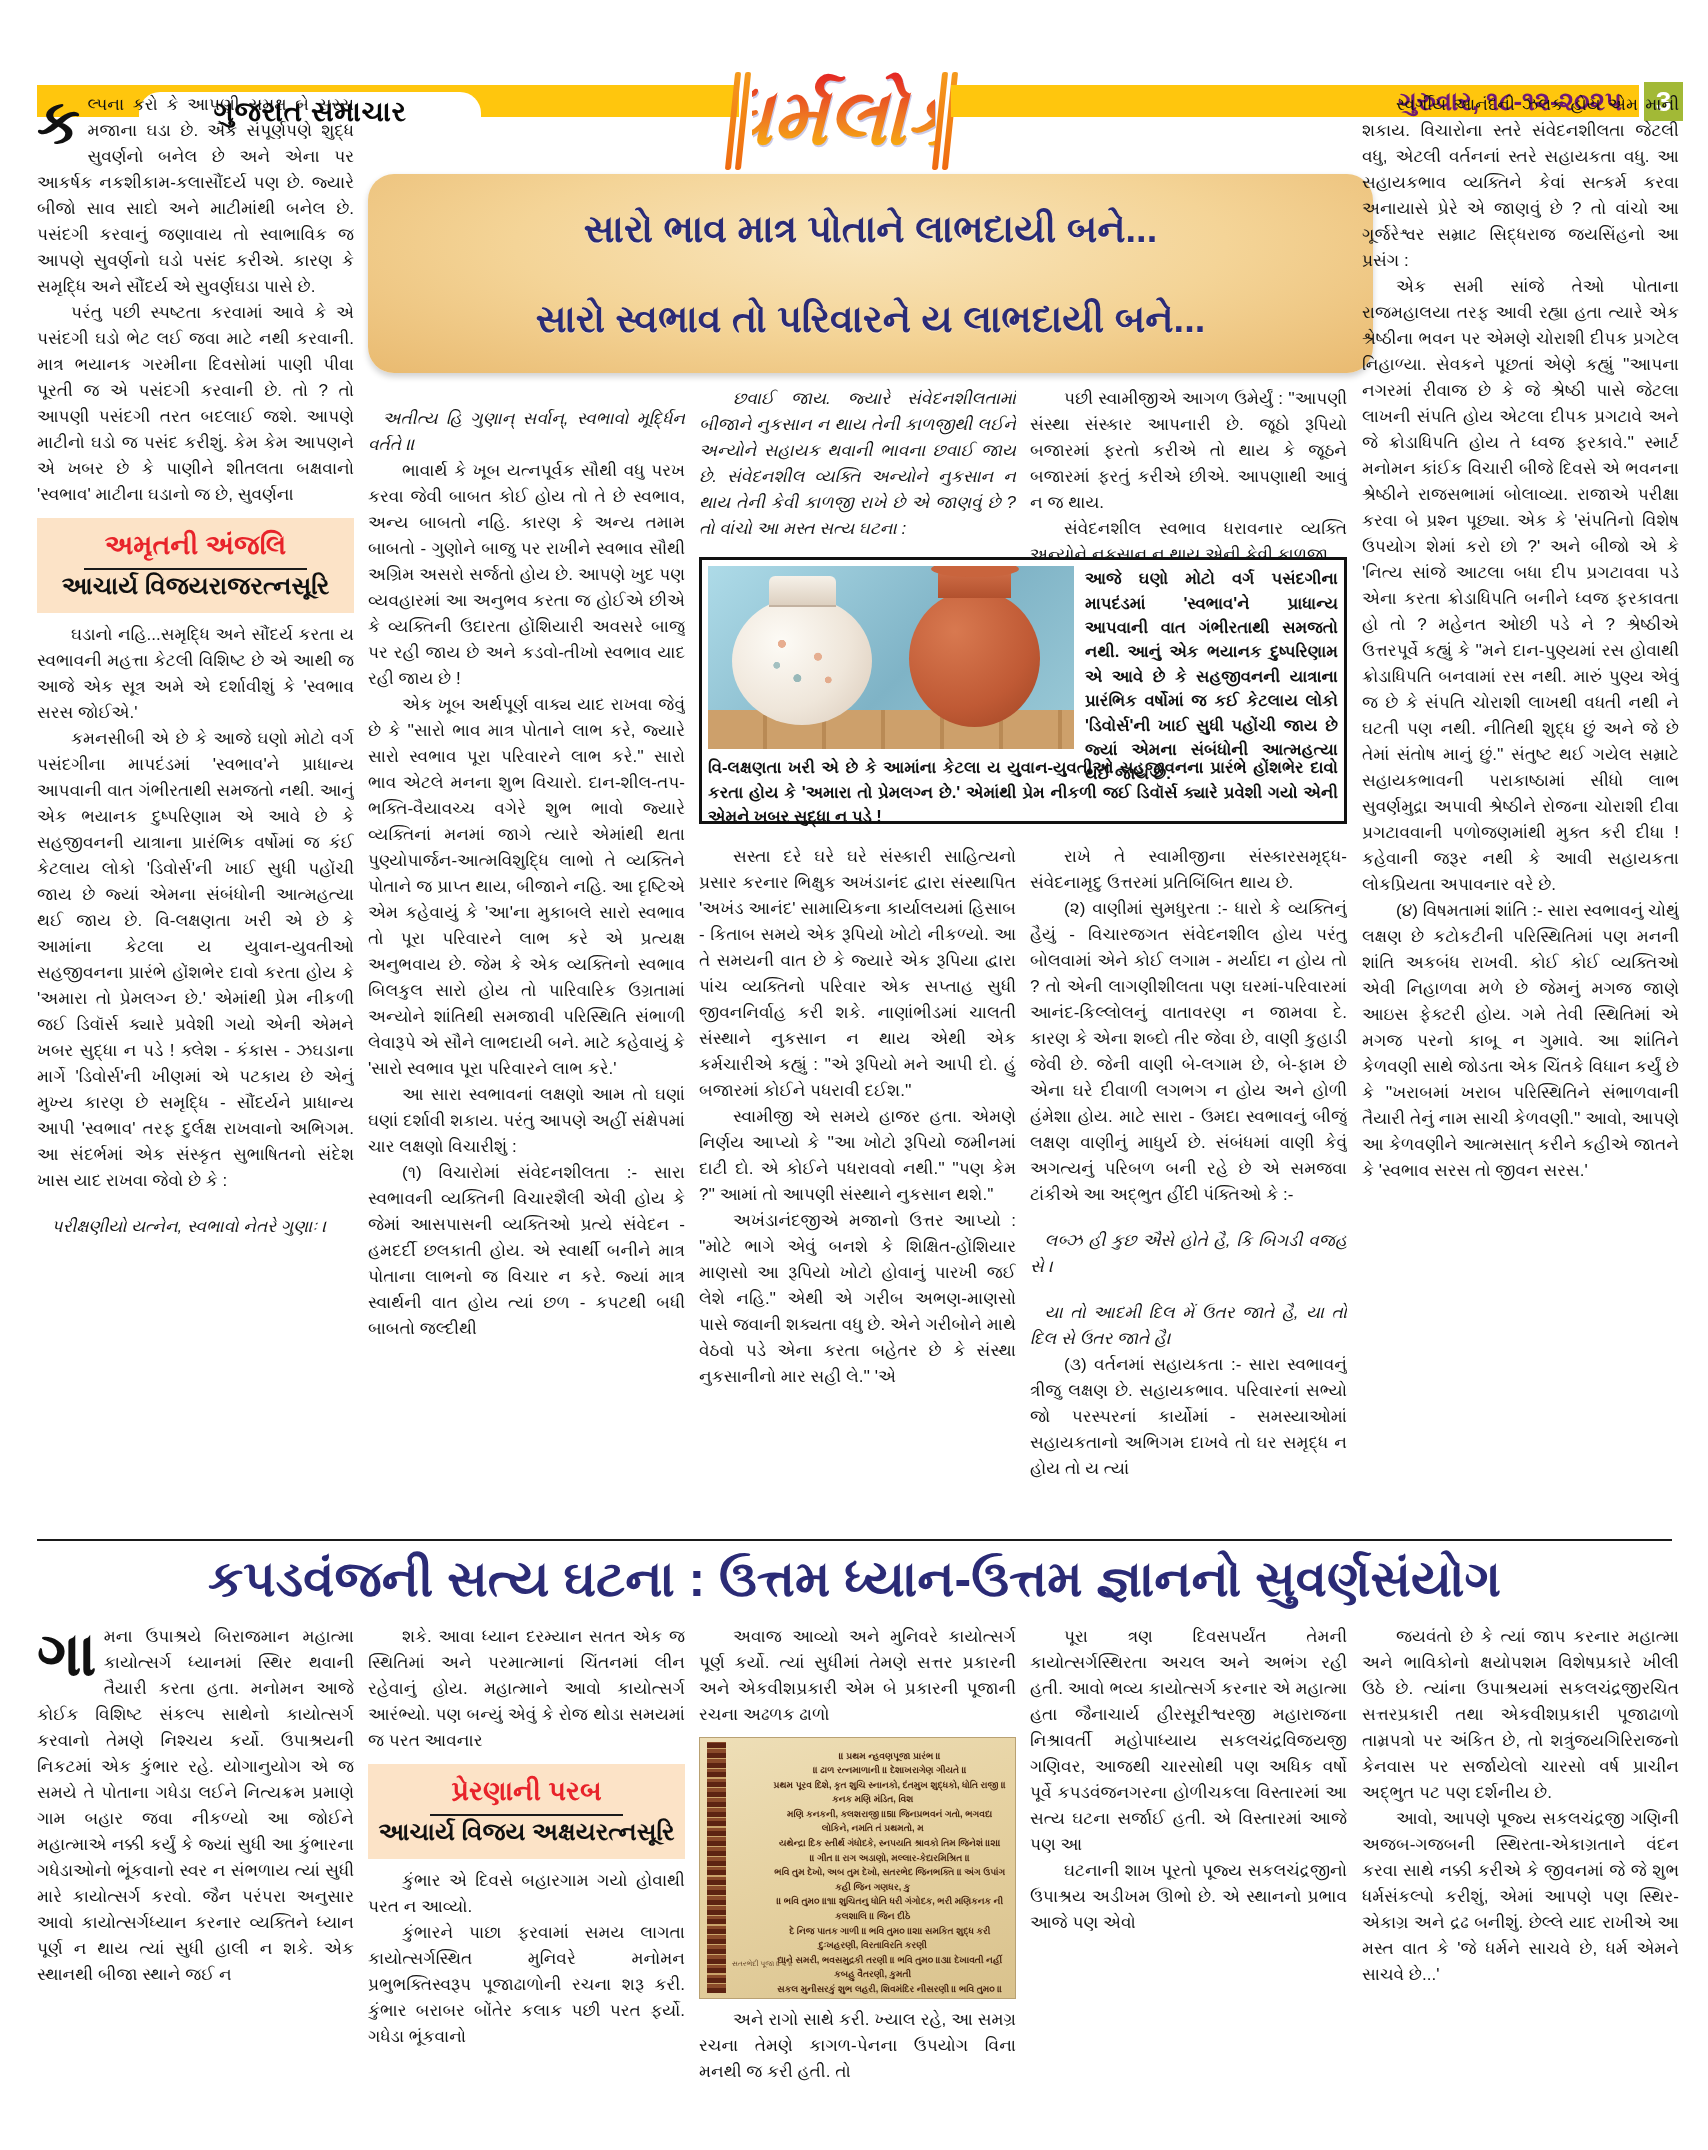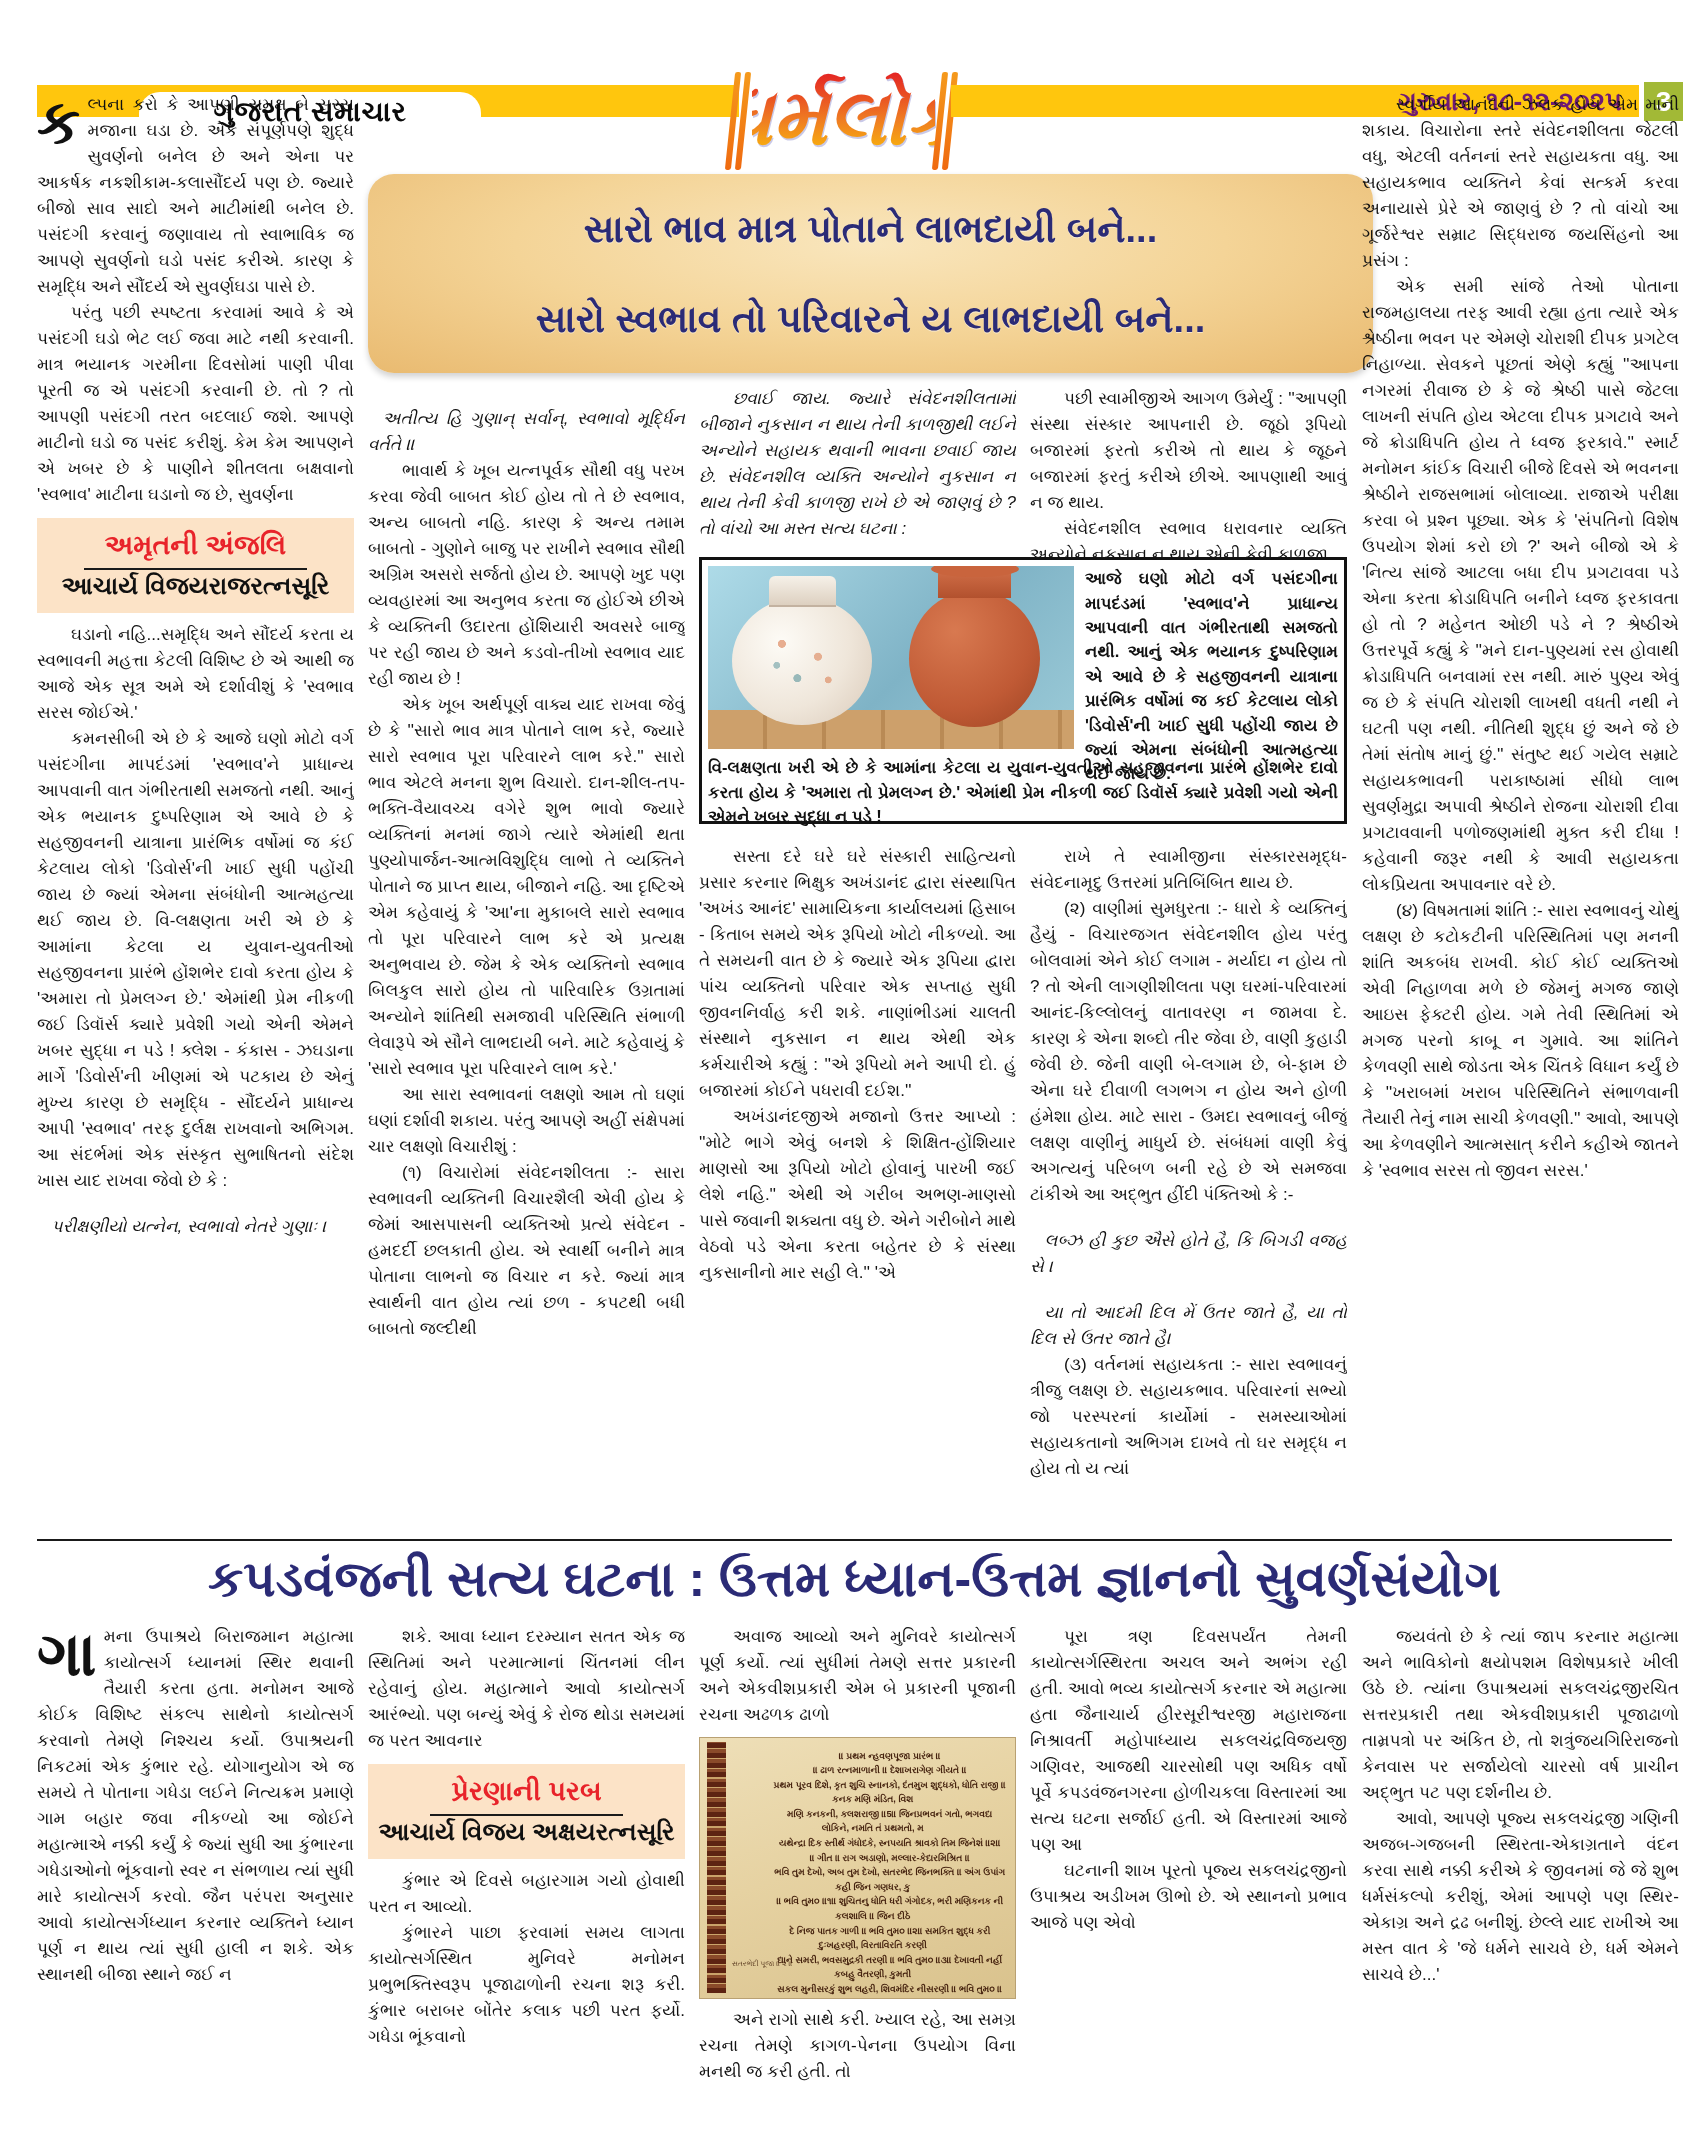--- a/index.html
+++ b/index.html
@@ -143,20 +143,21 @@
   </div>
 
   <div class="col" style="left:699px;top:386px;height:181px;font-style:italic;">
     <div>
         <p>છવાઈ જાય. જ્યારે સંવેદનશીલતામાં બીજાને નુકસાન ન થાય તેની કાળજીથી લઈને અન્યોને સહાયક થવાની ભાવના છવાઈ જાય છે. સંવેદનશીલ વ્યક્તિ અન્યોને નુકસાન ન થાય તેની કેવી કાળજી રાખે છે એ જાણવું છે ? તો વાંચો આ મસ્ત સત્ય ઘટના :</p>
       </div>
   </div>
   <div class="col" style="left:699px;top:844px;height:681px;">
     <div>
         <p>સસ્તા દરે ઘરે ઘરે સંસ્કારી સાહિત્યનો પ્રસાર કરનાર ભિક્ષુક અખંડાનંદ દ્વારા સંસ્થાપિત 'અખંડ આનંદ' સામાયિકના કાર્યાલયમાં હિસાબ - કિતાબ સમયે એક રૂપિયો ખોટો નીકળ્યો. આ તે સમયની વાત છે કે જ્યારે એક રૂપિયા દ્વારા પાંચ વ્યક્તિનો પરિવાર એક સપ્તાહ સુધી જીવનનિર્વાહ કરી શકે. નાણાંભીડમાં ચાલતી સંસ્થાને નુકસાન ન થાય એથી એક કર્મચારીએ કહ્યું : ''એ રૂપિયો મને આપી દો. હું બજારમાં કોઈને પધરાવી દઈશ.''</p>
+        <p>સ્વામીજી એ સમયે હાજર હતા. એમણે નિર્ણય આપ્યો કે ''આ ખોટો રૂપિયો જમીનમાં દાટી દો. એ કોઈને પધરાવવો નથી.'' ''પણ કેમ ?'' આમાં તો આપણી સંસ્થાને નુકસાન થશે.''</p>
         <p>અખંડાનંદજીએ મજાનો ઉત્તર આપ્યો : ''મોટે ભાગે એવું બનશે કે શિક્ષિત-હોંશિયાર માણસો આ રૂપિયો ખોટો હોવાનું પારખી જઈ લેશે નહિ.'' એથી એ ગરીબ અભણ-માણસો પાસે જવાની શક્યતા વધુ છે. એને ગરીબોને માથે વેઠવો પડે એના કરતા બહેતર છે કે સંસ્થા નુકસાનીનો માર સહી લે.'' 'એ</p>
       </div>
   </div>
 
   <div class="col" style="left:1030px;top:386px;height:181px;">
     <div>
         <p>પછી સ્વામીજીએ આગળ ઉમેર્યું : ''આપણી સંસ્થા સંસ્કાર આપનારી છે. જૂઠો રૂપિયો બજારમાં ફરતો કરીએ તો થાય કે જૂઠને બજારમાં ફરતું કરીએ છીએ. આપણાથી આવું ન જ થાય.</p>
         <p>સંવેદનશીલ સ્વભાવ ધરાવનાર વ્યક્તિ અન્યોને નુકસાન ન થાય એની કેવી કાળજી</p>
       </div>
   </div>

